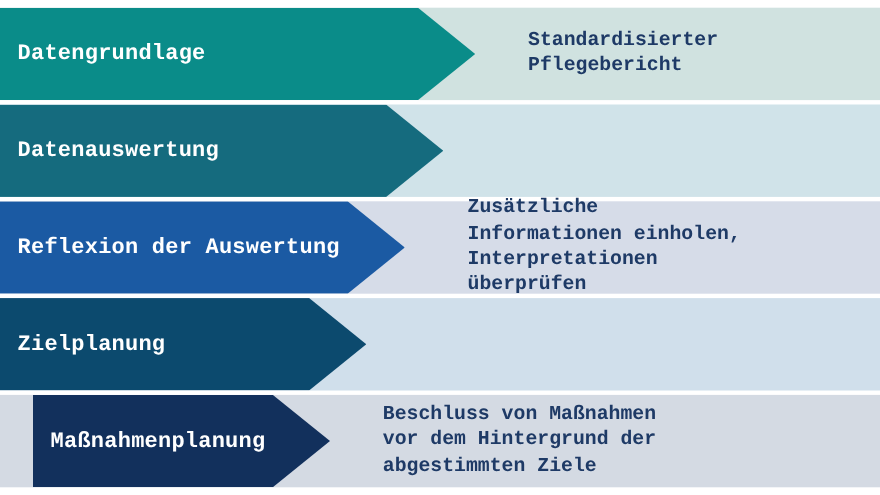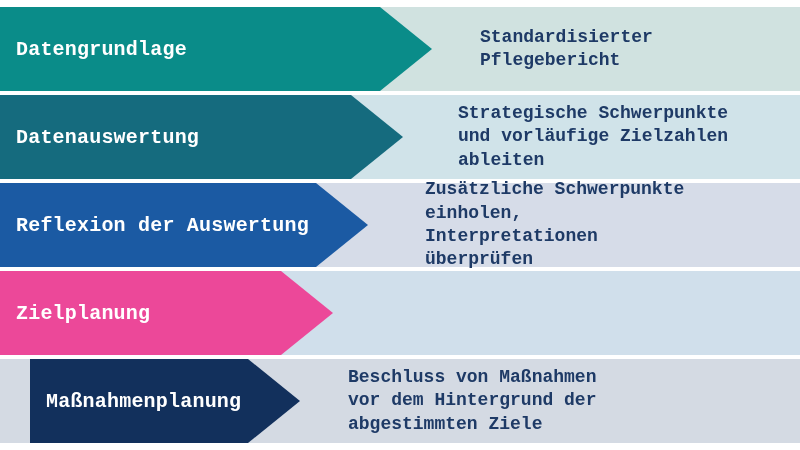--- a/index.html
+++ b/index.html
@@ -83,36 +83,33 @@
       </div>
       <div class="desc">
         <span class="desc-text">Standardisierter Pflegebericht</span>
       </div>
     </div>
 
     <div class="process-row row-1" style="background: rgb(208, 227, 233); padding-left: 36px;">
       <div class="arrow" style="background: rgb(21, 107, 126);">
         <span class="arrow-label">Datenauswertung</span>
       </div>
-      <div class="desc">
-        <span class="desc-text">Strategische Schwerpunkte und vorläufige Zielzahlen ableiten</span>
-      </div>
     </div>
 
     <div class="process-row row-2" style="background: rgb(214, 220, 232);">
       <div class="arrow" style="background: rgb(27, 90, 163);">
         <span class="arrow-label">Reflexion der Auswertung</span>
       </div>
       <div class="desc">
-        <span class="desc-text">Zusätzliche Schwerpunkte einholen, Interpretationen überprüfen</span>
+        <span class="desc-text">Zusätzliche Informationen einholen, Interpretationen überprüfen</span>
       </div>
     </div>
 
     <div class="process-row row-3" style="background: rgb(208, 223, 235);">
-      <div class="arrow" style="background: #ec4899;">
+      <div class="arrow" style="background: #0c4a6e;">
         <span class="arrow-label">Zielplanung</span>
       </div>
     </div>
 
     <div class="process-row row-4" style="background: rgb(212, 218, 227);">
       <div class="arrow" style="background: rgb(18, 48, 92); margin-left: 30px;">
         <span class="arrow-label">Maßnahmenplanung</span>
       </div>
       <div class="desc">
         <span class="desc-text">Beschluss von Maßnahmen vor dem Hintergrund der abgestimmten Ziele</span>

